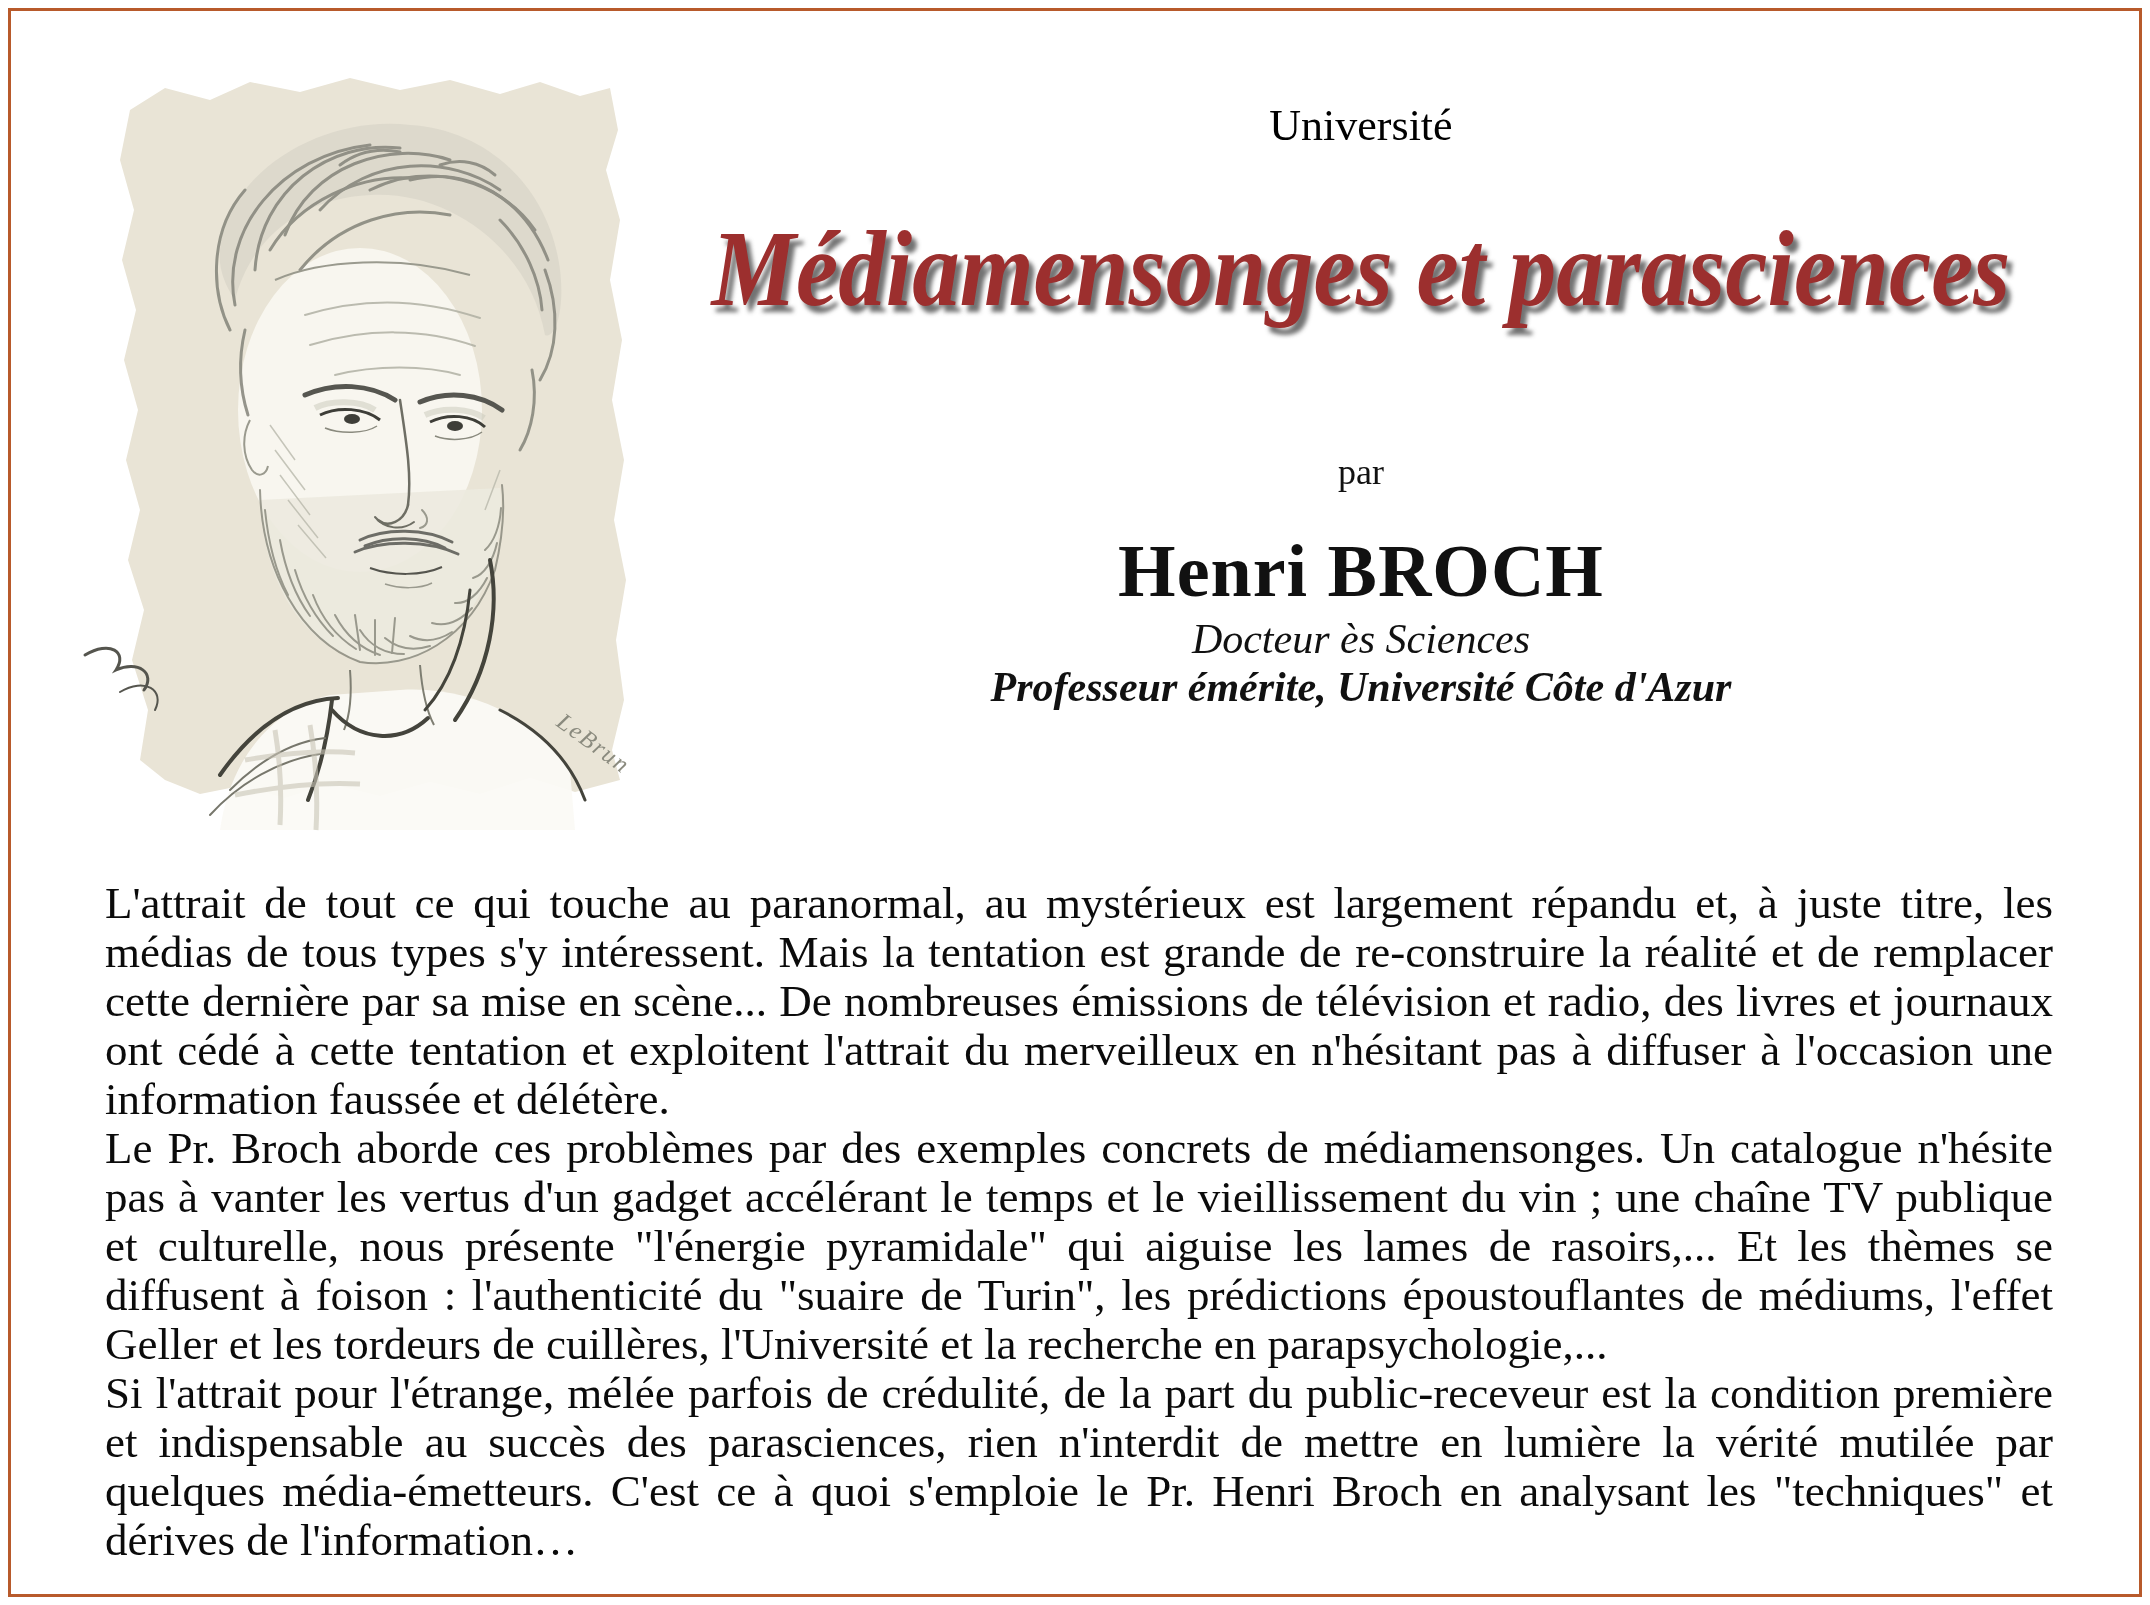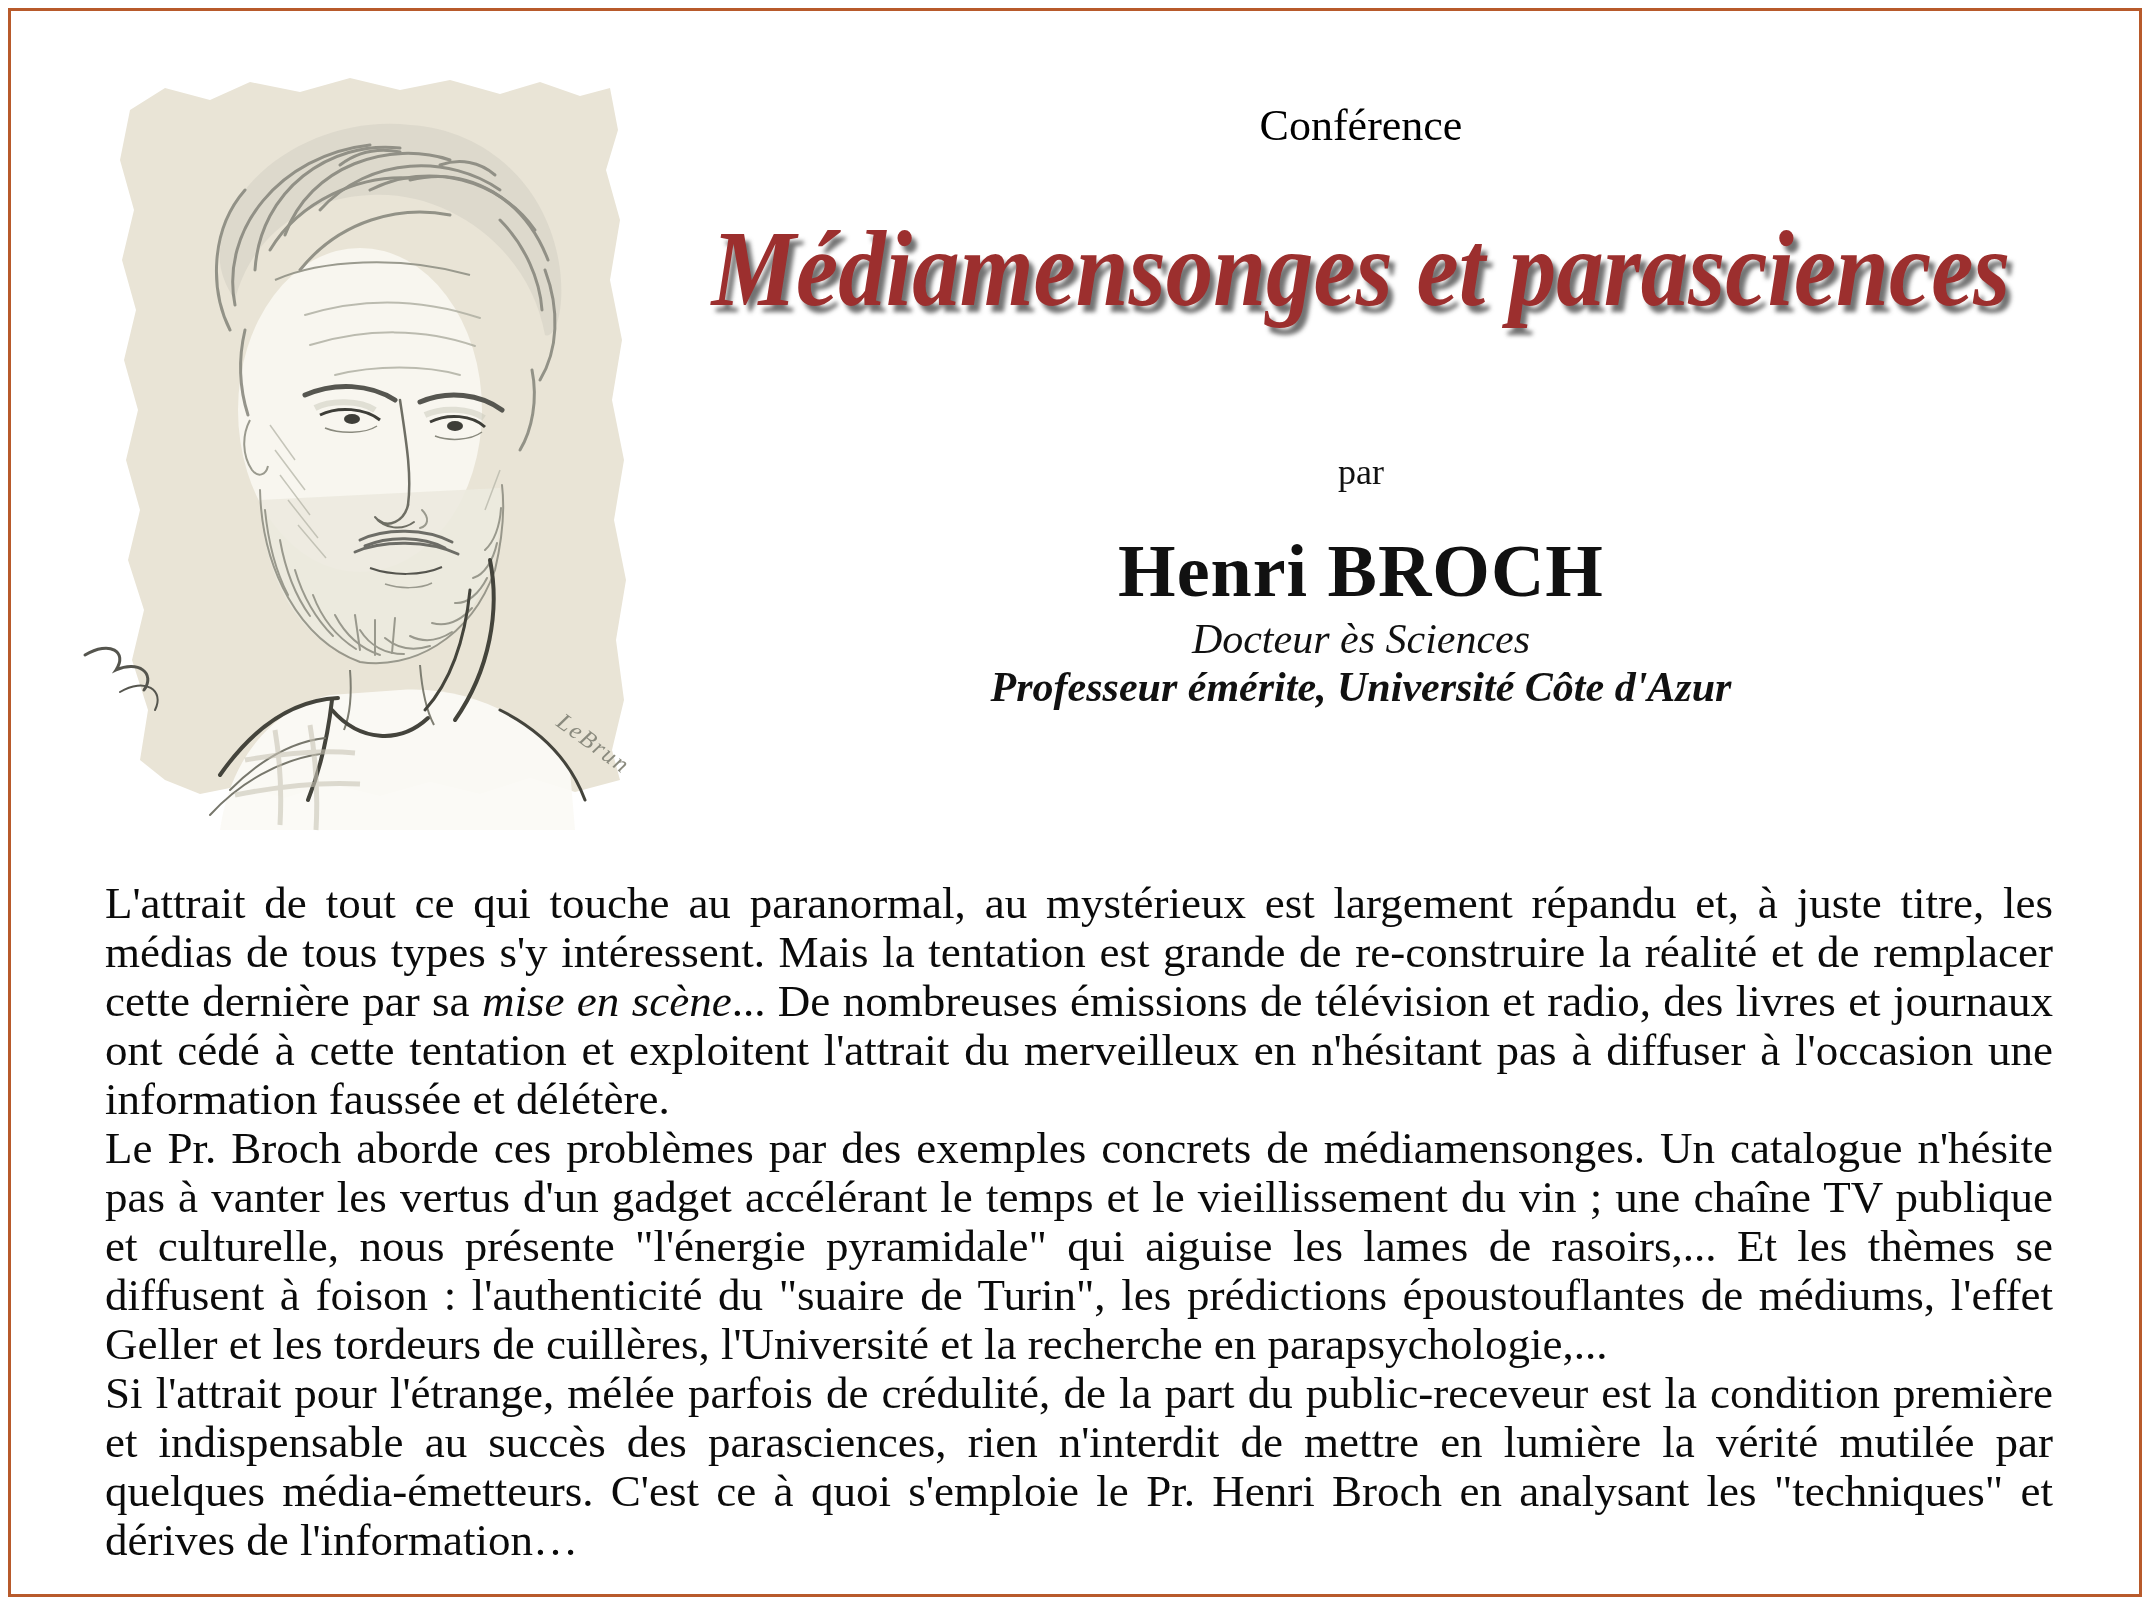--- a/index.html
+++ b/index.html
@@ -18,21 +18,21 @@
             text-shadow:5px 6px 4px rgba(90,90,90,0.85);white-space:nowrap;}
   .par{top:454px;font-size:36px;}
   .speaker{top:534px;font-size:74px;font-weight:bold;letter-spacing:1px;}
   .cred1{top:618px;font-size:42px;font-style:italic;}
   .cred2{top:666px;font-size:42px;font-style:italic;font-weight:bold;}
   .bodytext{
     position:absolute;left:105px;top:879px;width:1948px;
     font-size:45px;line-height:49px;text-align:justify;color:#0b0b0b;
   }
   .bodytext p{margin:0;padding:0;}
-  .it{font-style:italic;}
+  .it{}
 </style>
 </head>
 <body>
 
 <div class="page">
   <div class="frame"></div>
 
   <svg class="portrait" viewBox="0 0 590 770" xmlns="http://www.w3.org/2000/svg" aria-hidden="true">
 
     <path d="M60,40 L95,18 L140,30 L180,12 L230,22 L280,8 L330,20 L380,10 L430,24 L470,12 L510,26 L540,18
@@ -155,21 +155,21 @@
       <path d="M240,655 C246,690 248,725 246,760"></path>
       <path d="M175,690 C215,683 255,680 285,683"></path>
       <path d="M165,725 C210,716 255,712 290,714"></path>
     </g>
 
     <g transform="translate(485,655) rotate(36)">
       <text x="0" y="0" font-family="Liberation Serif, serif" font-style="italic" font-size="24" fill="#8a8a7e" letter-spacing="2">LeBrun</text>
     </g>
   </svg>
 
-  <div class="hdr kicker">Conférence</div>
+  <div class="hdr kicker">Université</div>
   <div class="hdr title">
     <span class="squeeze">Médiamensonges et parasciences</span>
   </div>
   <div class="hdr speaker">Henri BROCH</div>
   <div class="hdr par">par</div>
   <div class="hdr cred1">Docteur ès Sciences</div>
   <div class="hdr cred2">Professeur émérite, Université Côte d'Azur</div>
 
   <div class="bodytext">
     <p><span>L'attrait de tout ce qui touche au paranormal, au mystérieux est largement répandu et, à juste titre, les médias de tous types s'y intéressent. Mais la tentation est grande de re-construire la réalité et de remplacer cette dernière par sa </span><span class="it">mise en scène</span><span>... De nombreuses émissions de télévision et radio, des livres et journaux ont cédé à cette tentation et exploitent l'attrait du merveilleux en n'hésitant pas à diffuser à l'occasion une information faussée et délétère.</span></p>

